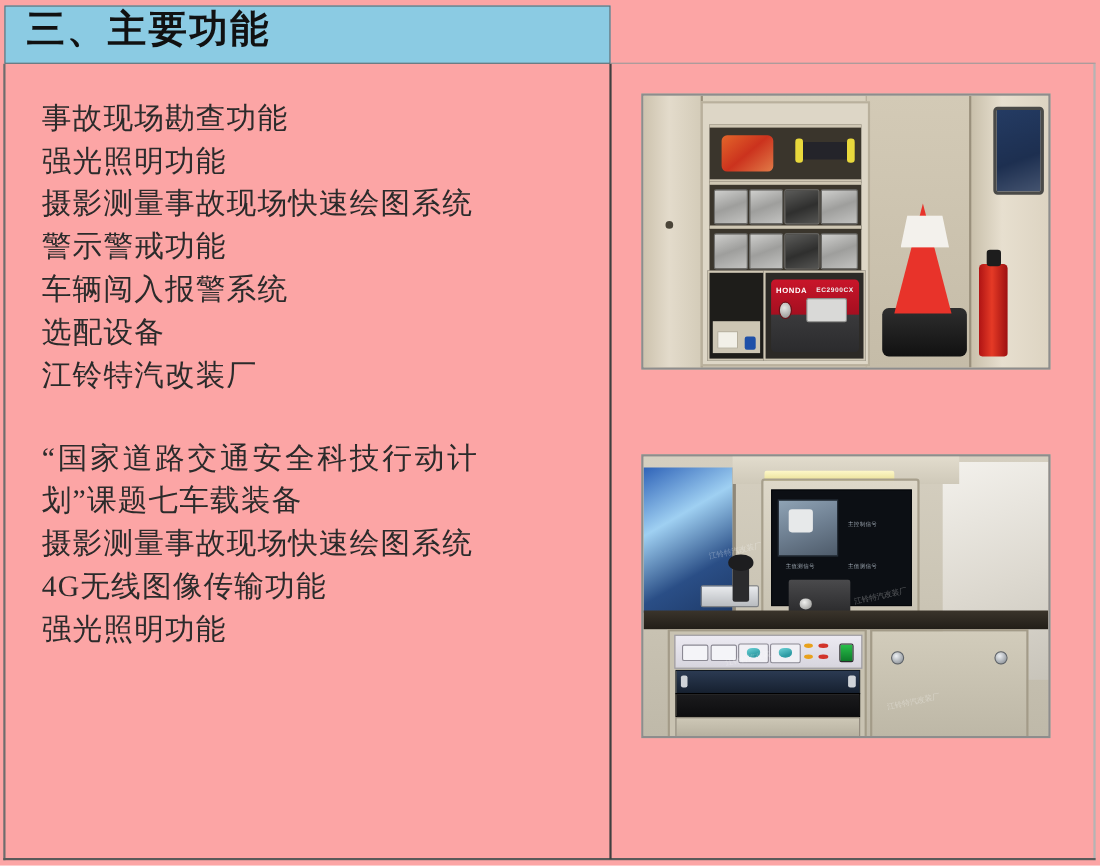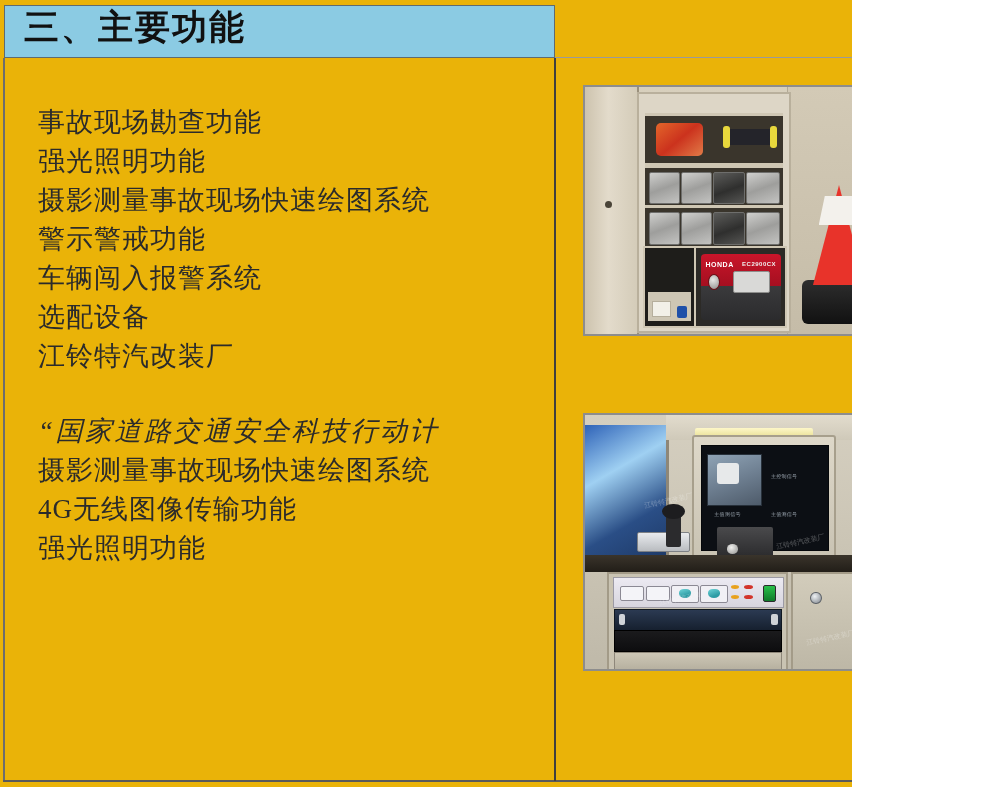--- a/index.html
+++ b/index.html
@@ -5,23 +5,23 @@
   html, body {
     margin: 0;
     padding: 0;
     background: #ffffff;
   }
   body {
     font-family: "Liberation Serif", "DejaVu Serif", serif;
   }
   .slide {
     position: relative;
-    width: 852px;
+    width: 1000px;
     height: 787px;
-    background: #eab308;
+    background: #fca5a5;
     box-sizing: border-box;
     overflow: hidden;
   }
 
   
   .header-bar {
     position: absolute;
     left: 4px;
     top: 5px;
     width: 551px;
@@ -82,21 +82,21 @@
     top: 58px;
     width: 2px;
     height: 723px;
     background: #3f3f3f;
   }
 
   
   .text-column {
     position: absolute;
     left: 38px;
-    top: 103px;
+    top: 88px;
     width: 500px;
   }
   .func-line {
     font-family: "Liberation Serif", "DejaVu Serif", serif;
     font-size: 27px;
     line-height: 39px;
     color: #2b2b2b;
     white-space: nowrap;
     letter-spacing: 1px;
   }
@@ -106,21 +106,20 @@
   .opt-line {
     font-family: "Liberation Serif", "DejaVu Serif", serif;
     font-size: 27px;
     line-height: 39px;
     color: #2b2b2b;
     white-space: nowrap;
     letter-spacing: 1px;
   }
   .opt-line.wide {
     letter-spacing: 2.5px;
-    font-style: italic;
   }
 
   
   .photo {
     position: absolute;
     border: 2px solid #8d8d8d;
     box-sizing: border-box;
     overflow: hidden;
     background: #cfc6b4;
   }
@@ -441,20 +440,21 @@
     <div class="func-line">强光照明功能</div>
     <div class="func-line">摄影测量事故现场快速绘图系统</div>
     <div class="func-line">警示警戒功能</div>
     <div class="func-line">车辆闯入报警系统</div>
     <div class="func-line">选配设备</div>
     <div class="func-line">江铃特汽改装厂</div>
 
     <div class="group-gap"></div>
 
     <div class="opt-line wide">“国家道路交通安全科技行动计</div>
+    <div class="opt-line">划”课题七车载装备</div>
     <div class="opt-line">摄影测量事故现场快速绘图系统</div>
     <div class="opt-line">4G无线图像传输功能</div>
     <div class="opt-line">强光照明功能</div>
   </div>
 
   <div class="photo photo-top">
     <div class="photo-inner">
       <div class="p1-bg"></div>
       <div class="p1-wall"></div>
       <div class="p1-door-l"></div>

